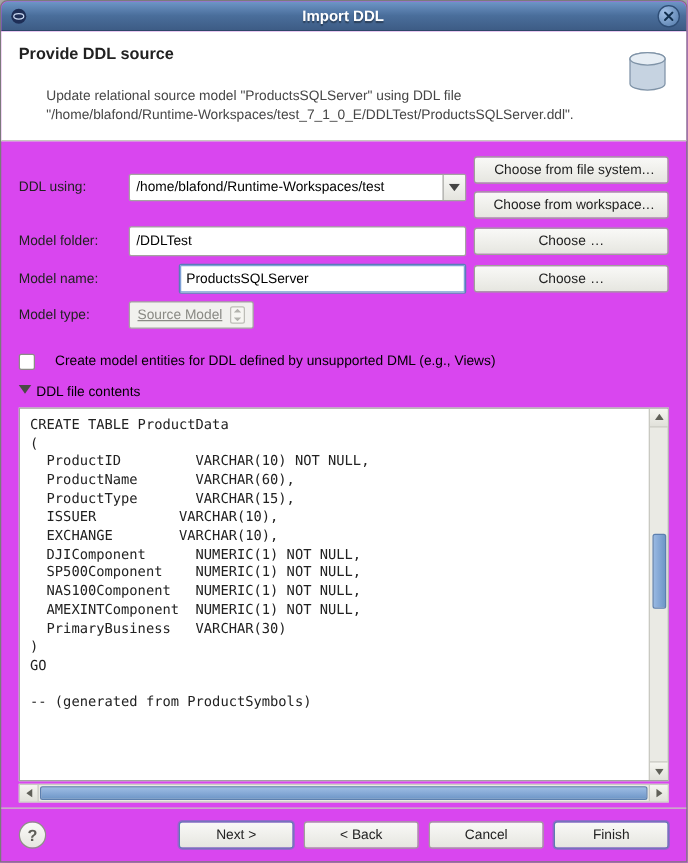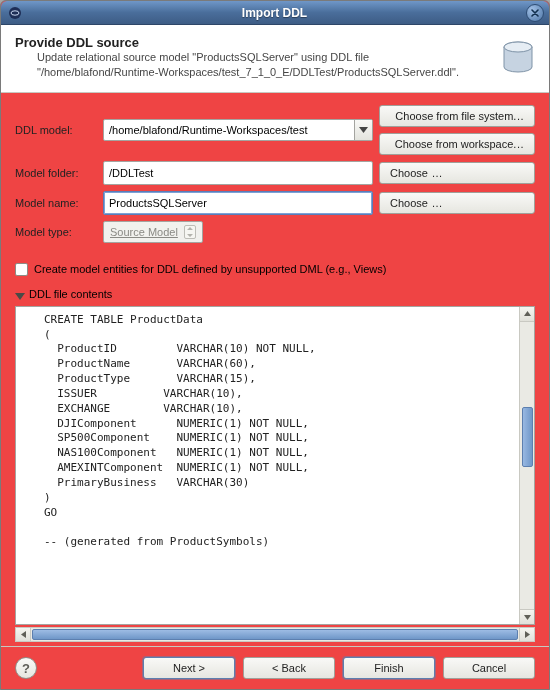--- a/index.html
+++ b/index.html
@@ -7,21 +7,21 @@
     font-family: "Lucida Grande", "Segoe UI", Arial, sans-serif;
     font-size: 11px;
     background: #b0b0b0;
     width: 550px;
     height: 690px;
     overflow: hidden;
   }
   .window {
     width: 550px;
     height: 690px;
-    background: #ef4444;
+    background: #d946ef;
     border: 1px solid #7a7a7a;
     border-radius: 6px 6px 0 0;
     display: flex;
     flex-direction: column;
     box-shadow: 0 2px 8px rgba(0,0,0,0.3);
   }
   .titlebar {
     height: 24px;
     background: linear-gradient(to bottom, #6f97c8 0%, #4a6e9b 50%, #3d5c85 100%);
     border-radius: 6px 6px 0 0;
@@ -53,21 +53,21 @@
 
   .header {
     background: #fff;
     padding: 10px 14px 12px 14px;
     border-bottom: 1px solid #c8c8c0;
     display: flex;
     align-items: flex-start;
     gap: 10px;
   }
   .header-text { flex: 1; }
-  .header h2 { font-size: 13px; font-weight: bold; color: #222; margin-bottom: 0; }
+  .header h2 { font-size: 13px; font-weight: bold; color: #222; margin-bottom: 20px; }
   .header p { font-size: 11px; color: #464646; line-height: 1.35; margin-left: 22px; }
   .header .db-icon {
     width: 42px; height: 42px;
     margin-top: 2px;
   }
 
   .body {
     padding: 12px 14px 4px 14px;
     flex: 1;
     display: flex;
@@ -109,21 +109,21 @@
   .btn {
     height: 22px;
     padding: 0 10px;
     min-width: 80px;
     background: linear-gradient(to bottom,#f9f9f7,#e6e6e0);
     border: 1px solid #a0a09a;
     border-radius: 3px;
     font-size: 11px;
     color: #222;
     cursor: pointer;
-    display: inline-flex; align-items: center; justify-content: flex-start;
+    display: inline-flex; align-items: center; justify-content: center;
     gap: 4px;
   }
   .btn.full { width: 156px; justify-content: flex-end;}
   .btn .dots { letter-spacing: .5px; }
 
   .disabled-input {
     display: inline-flex; align-items: center; gap: 6px;
     color: #8a8a85;
     background: #f1f1ee;
     height: 22px;
@@ -132,30 +132,30 @@
     text-decoration: underline;
   }
   .disabled-input .dd-small {
     width: 12px; height: 14px; border: 1px solid #bdbdb7; border-radius: 2px;
     display:flex;align-items:center;justify-content:center;
     background:#f6f6f2;
   }
 
   .checkbox-row {
     margin-top: 20px;
-    display: flex; align-items: center; gap: 6px;
+    display: flex; align-items: center; gap: 16px;
   }
   .checkbox {
     width: 13px; height: 13px; border: 1px solid #8c8c86; background: #fff; border-radius: 2px;
     cursor: pointer;
   }
 
   .disclosure-row {
     margin-top: 12px;
-    display: flex; align-items: flex-end; gap: 4px;
+    display: flex; align-items: flex-start; gap: 4px;
     cursor: pointer;
   }
   .tri {
     width: 0; height: 0;
     border-left: 5px solid transparent;
     border-right: 5px solid transparent;
     border-top: 7px solid #4a4a46;
   }
 
   .contents-wrap {
@@ -169,21 +169,20 @@
   }
   .contents {
     flex: 1;
     padding: 6px 8px;
     font-family: "DejaVu Sans Mono","Menlo","Consolas",monospace;
     font-size: 11px;
     line-height: 1.35;
     white-space: pre;
     color: #222;
     overflow: auto;
-    margin-left: 20px;
   }
   .vscroll {
     width: 15px;
     background: #eaeae4;
     border-left: 1px solid #c9c9c2;
     position: relative;
   }
   .vscroll .arrow {
     position: absolute; left: 0; width: 15px; height: 15px;
     background: linear-gradient(#f5f5f0,#e1e1da);
@@ -279,21 +278,21 @@
         <path d="M11 10 v20 a14 5 0 0 0 28 0 v-20" fill="#c6d3e1" stroke="#7f93a7"></path>
         <ellipse cx="25" cy="10" rx="14" ry="5" fill="#e6edf4" stroke="#7f93a7"></ellipse>
       </svg>
     </div>
   </div>
 
   <div class="body">
 
     <div class="grid">
 
-      <div class="label" style="grid-row: span 2; align-self: center;">DDL model:</div>
+      <div class="label" style="grid-row: span 2; align-self: center;">DDL using:</div>
 
       <div class="combo" style="grid-row: span 2;">
         <input type="text" value="/home/blafond/Runtime-Workspaces/test" style="">
         <div class="dd">
           <svg width="9" height="6" viewBox="0 0 9 6">
               <path d="M0 0 L9 0 L4.5 6 Z" fill="#444"></path>
             </svg>
         </div>
       </div>
 
@@ -305,21 +304,21 @@
       </button>
 
       <div class="label">Model folder:</div>
       <input class="input" type="text" value="/DDLTest" style="">
       <button class="btn">
         <span>Choose</span>
           <span class="dots">...</span>
       </button>
 
       <div class="label">Model name:</div>
-      <input class="input" type="text" style="border-color: rgb(90, 125, 184); box-shadow: rgb(126, 161, 214) 0px 0px 0px 1px inset;" value="ProductsSQLServer">
+      <input class="input" type="text" style="border-color: rgb(90, 125, 184); box-shadow: rgb(126, 161, 214) 0px 0px 0px 1px inset; margin-left: 40px;" value="ProductsSQLServer">
       <button class="btn">
         <span>Choose</span>
           <span class="dots">...</span>
       </button>
 
       <div class="label">Model type:</div>
       <div style="justify-self:start;">
         <div class="disabled-input">
           <span>Source Model</span>
           <span class="dd-small">
@@ -389,17 +388,17 @@
       </div>
     </div>
 
   </div>
 
   <div class="footer">
     <div class="help-icon">?</div>
     <div class="spacer"></div>
     <button class="btn primary">Next &gt;</button>
     <button class="btn">&lt; Back</button>
+    <button class="btn">Cancel</button>
     <button class="btn primary">Finish</button>
-    <button class="btn">Cancel</button>
   </div>
 
 </div>
 
 </body></html>

